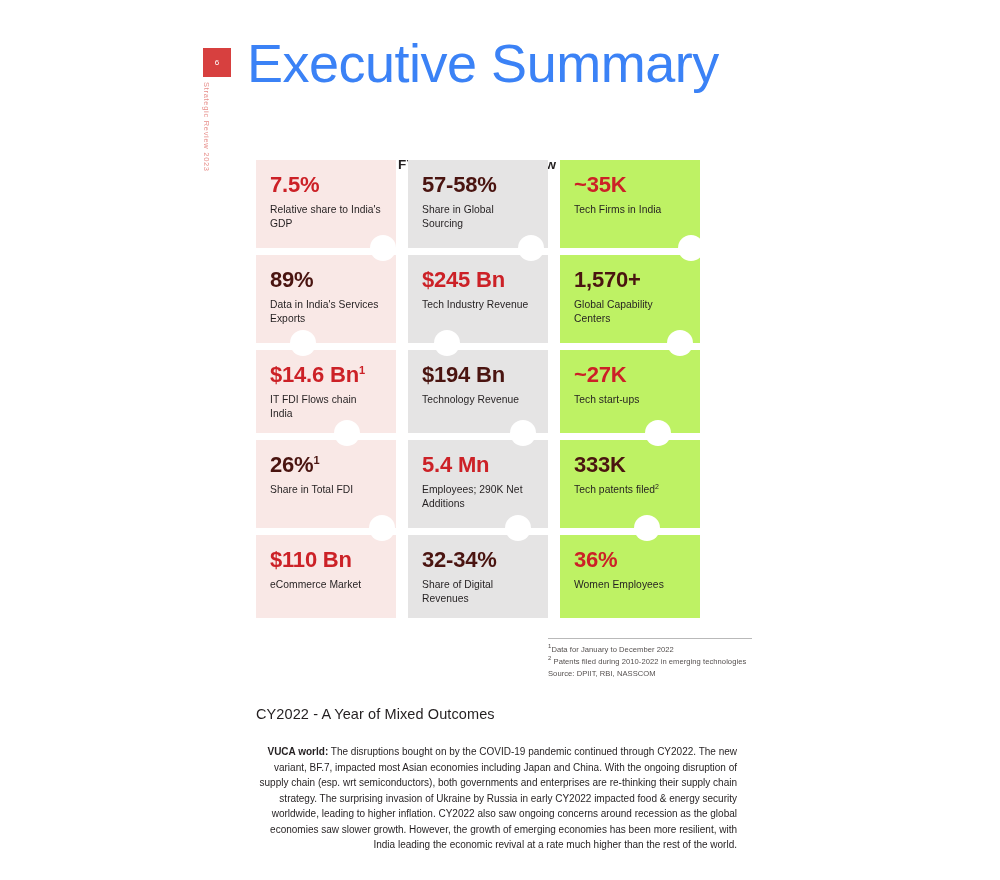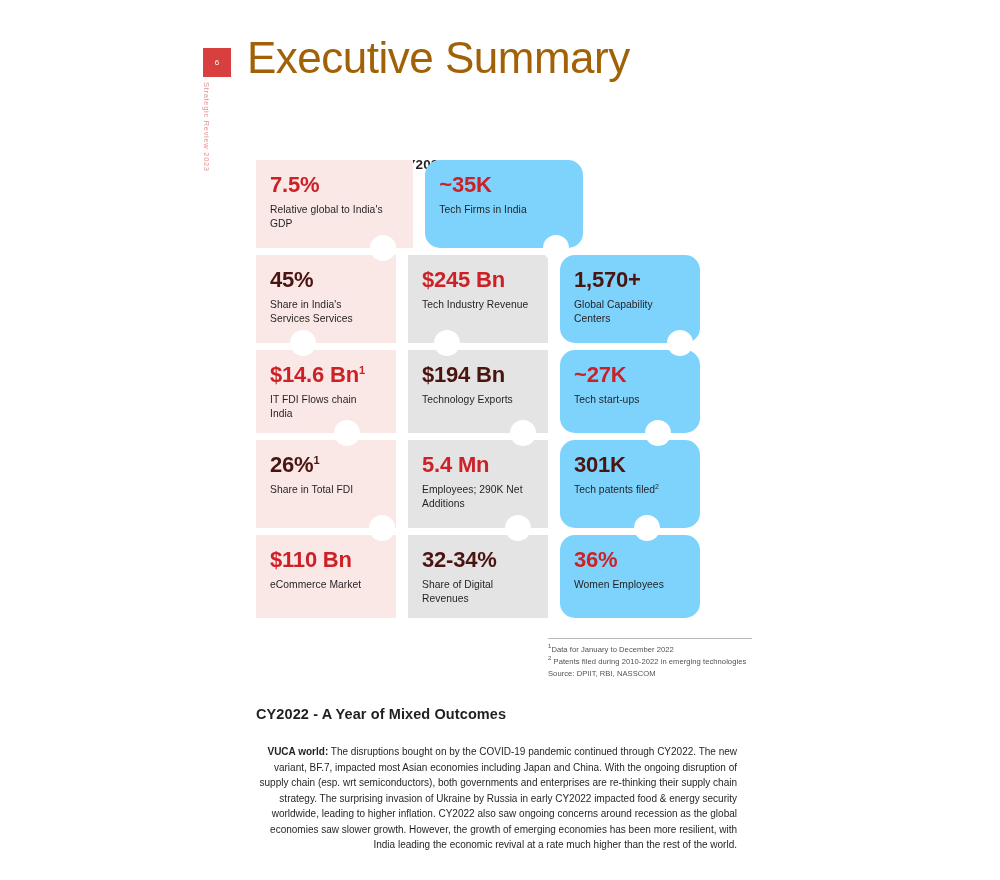--- a/index.html
+++ b/index.html
@@ -44,23 +44,23 @@
     font-size: 7.5px;
     letter-spacing: 0.7px;
     color: #e7908c;
   }
 
   
   #main-title {
     position: absolute;
     left: 247px;
     top: 36px;
-    font-size: 44px;
+    font-size: 54px;
     font-weight: 300;
-    color: #a16207;
+    color: #3b82f6;
     letter-spacing: -0.5px;
     line-height: 1;
   }
   #section-subtitle {
     position: absolute;
     left: 256px;
     top: 122px;
     font-size: 13.5px;
     font-weight: bold;
     color: #231f20;
@@ -87,21 +87,21 @@
     width: 157.3px;
     height: 83px;
     position: relative;
     padding: 13px 14px 0 14px;
     box-sizing: border-box;
   }
   .metric-card.tall { height: 88px; }
 
   .card-pink  { background: #f9e8e6; }
   .card-gray  { background: #e5e4e4; }
-  .card-rose  { background: #7dd3fc; border-radius: 15px; }
+  .card-rose  { background: #bef264; }
 
   .metric-value {
     font-size: 22px;
     font-weight: bold;
     line-height: 1.05;
     letter-spacing: -0.2px;
     margin-bottom: 7px;
   }
   .v-red    { color: #cc2127; }
   .v-maroon { color: #4a1410; }
@@ -163,21 +163,21 @@
 
   
   #outcomes-section {
     position: absolute;
     left: 256px;
     top: 706px;
     width: 481px;
   }
   #outcomes-heading {
     font-size: 14.5px;
-    font-weight: bold;
+    font-weight: normal;
     color: #231f20;
     letter-spacing: 0.1px;
     margin-bottom: 22px;
   }
   #outcomes-body {
     font-size: 10px;
     line-height: 1.55;
     color: #231f20;
     text-align: right;
   }
@@ -193,33 +193,38 @@
   <div id="rail-label">Strategic Review 2023</div>
 </div>
 
 <div id="main-title">Executive Summary</div>
 <div id="section-subtitle">Technology Industry: FY2023E Snapshot View</div>
 
 <div id="card-grid">
     <div class="grid-row">
       <div class="metric-card card-pink tall">
         <div class="metric-value v-red">7.5%</div>
-        <div class="metric-label"><span>Relative global to India's GDP</span></div>
+        <div class="metric-label"><span>Relative share to India's GDP</span></div>
         <div class="notch" style="left: 114.413px;"></div>
+      </div>
+      <div class="metric-card card-gray tall">
+        <div class="metric-value v-maroon">57-58%</div>
+        <div class="metric-label"><span>Share in Global Sourcing</span></div>
+        <div class="notch" style="left: 109.694px;"></div>
       </div>
       <div class="metric-card card-rose tall">
         <div class="metric-value v-red">~35K</div>
         <div class="metric-label"><span>Tech Firms in India</span></div>
         <div class="notch" style="left: 117.559px;"></div>
       </div>
     </div>
     <div class="grid-row">
       <div class="metric-card card-pink tall">
-        <div class="metric-value v-maroon">45%</div>
-        <div class="metric-label"><span>Share in India's Services Services</span></div>
+        <div class="metric-value v-maroon">89%</div>
+        <div class="metric-label"><span>Data in India's Services Exports</span></div>
         <div class="notch" style="left: 34.19px;"></div>
       </div>
       <div class="metric-card card-gray tall">
         <div class="metric-value v-red">$245 Bn</div>
         <div class="metric-label"><span>Tech Industry Revenue</span></div>
         <div class="notch" style="left: 26.325px;"></div>
       </div>
       <div class="metric-card card-rose tall">
         <div class="metric-value v-maroon">1,570+</div>
         <div class="metric-label"><span>Global Capability Centers</span></div>
@@ -227,42 +232,42 @@
       </div>
     </div>
     <div class="grid-row">
       <div class="metric-card card-pink">
         <div class="metric-value v-red">$14.6 Bn<sup>1</sup></div>
         <div class="metric-label"><span>IT FDI Flows chain India</span></div>
         <div class="notch" style="left: 78.234px;"></div>
       </div>
       <div class="metric-card card-gray">
         <div class="metric-value v-maroon">$194 Bn</div>
-        <div class="metric-label"><span>Technology Exports</span></div>
+        <div class="metric-label"><span>Technology Revenue</span></div>
         <div class="notch" style="left: 101.829px;"></div>
       </div>
       <div class="metric-card card-rose">
         <div class="metric-value v-red">~27K</div>
         <div class="metric-label"><span>Tech start-ups</span></div>
         <div class="notch" style="left: 84.526px;"></div>
       </div>
     </div>
     <div class="grid-row">
       <div class="metric-card card-pink tall">
         <div class="metric-value v-maroon">26%<sup>1</sup></div>
         <div class="metric-label"><span>Share in Total FDI</span></div>
         <div class="notch" style="left: 112.84px;"></div>
       </div>
       <div class="metric-card card-gray tall">
         <div class="metric-value v-red">5.4 Mn</div>
         <div class="metric-label"><span>Employees; 290K Net Additions</span></div>
         <div class="notch" style="left: 97.11px;"></div>
       </div>
       <div class="metric-card card-rose tall">
-        <div class="metric-value v-maroon">301K</div>
+        <div class="metric-value v-maroon">333K</div>
         <div class="metric-label"><span>Tech patents filed</span><sup>2</sup></div>
         <div class="notch" style="left: 73.515px;"></div>
       </div>
     </div>
     <div class="grid-row">
       <div class="metric-card card-pink">
         <div class="metric-value v-red">$110 Bn</div>
         <div class="metric-label"><span>eCommerce Market</span></div>
       </div>
       <div class="metric-card card-gray">

